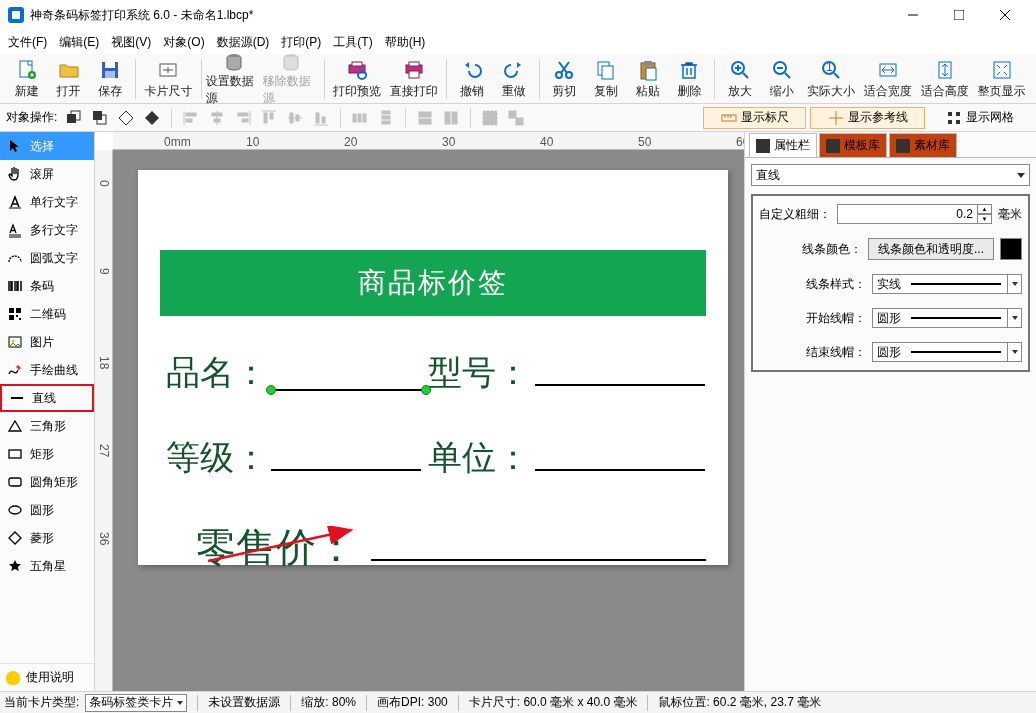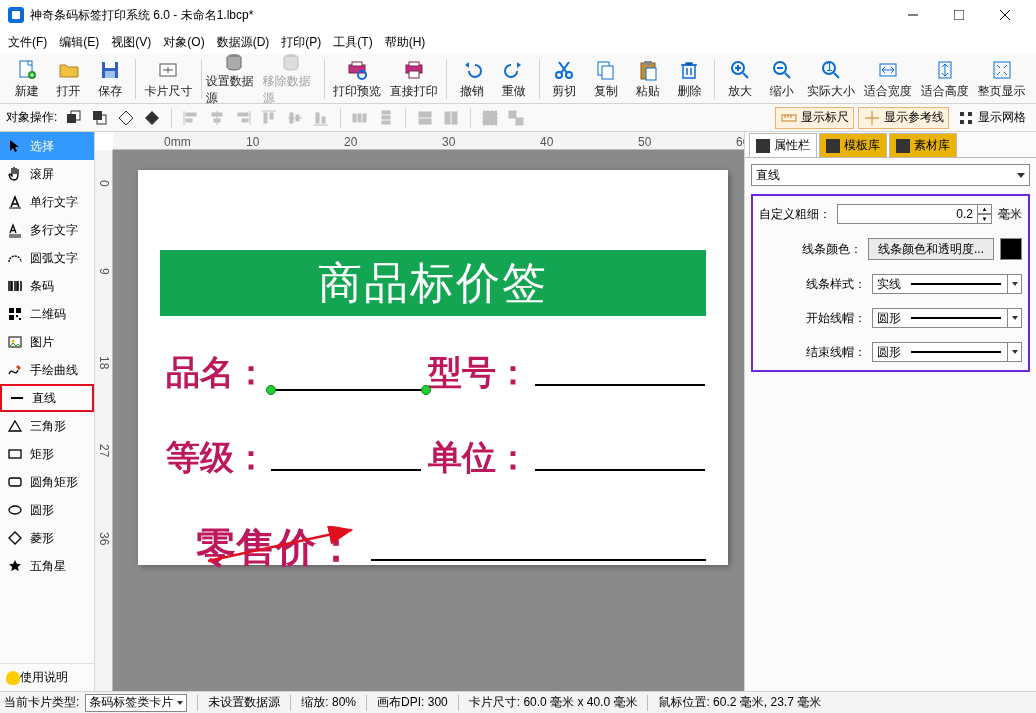--- a/index.html
+++ b/index.html
@@ -24,60 +24,60 @@
 .tbtn.disabled .tl{color:#a0a0a0;}
 .tsep{width:1px;height:40px;background:#d4d4d4;margin:0 4px;}
 
 .objbar{height:28px;display:flex;align-items:center;padding:0 6px;border-bottom:1px solid #d4d4d4;background:#f9f9f9;gap:4px;}
 .objbar .lbl{margin-right:2px;}
 .objbar .ic{width:22px;height:22px;display:flex;align-items:center;justify-content:center;}
 .objbar .ic svg{width:18px;height:18px;}
 .objbar .ic.d svg *{stroke:#c0c0c0!important;fill:#c0c0c0!important;}
 .objbar .osep{width:1px;height:20px;background:#d4d4d4;margin:0 4px;}
 .objbar .spacer{flex:1;}
-.viewtoggle{display:flex;align-items:center;height:22px;padding:0 4px;}
+.viewtoggle{display:flex;align-items:center;height:22px;padding:0 16px;}
 .viewtoggle.act{border:1px solid #f0b070;background:#fff3e0;}
 .viewtoggle .vi{width:18px;height:18px;display:flex;align-items:center;justify-content:center;margin-right:3px;}
 
 .main{display:flex;height:559px;}
 .toolbox{width:95px;border-right:1px solid #d4d4d4;background:#fbfbfb;display:flex;flex-direction:column;}
 .toolitem{height:28px;display:flex;align-items:center;padding:12px 6px;gap:6px;}
 .toolitem.sel{background:#3399ff;color:#fff;}
 .toolitem.hl{border:2px solid #e01020;}
 .toolitem .tii{width:18px;height:18px;display:flex;align-items:center;justify-content:center;}
 .toolitem .tii svg{width:16px;height:16px;}
 .toolbox .tspacer{flex:1;}
-.helpbtn{height:28px;display:flex;align-items:center;padding:0 6px;border-top:1px solid #e4e4e4;}
+.helpbtn{height:28px;display:flex;align-items:center;padding:0 6px;gap:6px;border-top:1px solid #e4e4e4;}
 .helpbtn .bulb{width:14px;height:14px;background:#ffcc00;border-radius:50% 50% 40% 40%;}
 
 .canvaswrap{flex:1;display:flex;flex-direction:column;position:relative;}
 .hruler{height:18px;background:#f4f4f4;border-bottom:1px solid #bbb;margin-left:18px;position:relative;font-size:9px;color:#555;overflow:hidden;}
 .hruler .tick{position:absolute;top:3px;}
 .canvasrow{flex:1;display:flex;}
 .vruler{width:18px;background:#f4f4f4;border-right:1px solid #bbb;position:relative;font-size:9px;color:#555;}
 .vruler .tick{position:absolute;left:2px;writing-mode:vertical-rl;}
 .canvas{flex:1;background:#8a8a8a;position:relative;overflow:hidden;}
 .page{position:absolute;left:25px;top:20px;width:590px;height:395px;background:#fff;box-shadow:2px 2px 6px rgba(0,0,0,.3);}
 .page .greenbar{position:absolute;left:22px;top:80px;width:546px;height:66px;background:#13a552;display:flex;align-items:center;justify-content:center;}
-.page .greenbar span{color:#fff;font-family:"SimSun",serif;font-size:44px;letter-spacing:2px;}
-.page .lbl{position:absolute;font-family:"SimSun",serif;font-size:34px;color:#be185d;font-weight:bold;}
+.page .greenbar span{color:#fff;font-family:"SimSun",serif;font-size:28px;letter-spacing:2px;}
+.page .lbl{position:absolute;font-family:"SimSun",serif;font-size:34px;color:#14532d;}
 .page .uline{position:absolute;height:2px;background:#000;}
 .page .seline{position:absolute;height:2px;background:#000;}
 .page .handle{position:absolute;width:10px;height:10px;border-radius:50%;background:#20d030;border:1px solid #0a8018;transform:translate(-50%,-50%);}
 .arrow{position:absolute;left:108px;top:394px;width:160px;height:40px;pointer-events:none;}
 
 .rightpanel{width:292px;border-left:1px solid #d4d4d4;background:#fbfbfb;display:flex;flex-direction:column;}
 .rtabs{height:26px;display:flex;align-items:flex-end;border-bottom:1px solid #bbb;padding:0 4px;gap:2px;}
 .rtab{height:24px;display:flex;align-items:center;padding:0 6px;gap:4px;border:1px solid #bbb;border-bottom:none;background:#fff;}
 .rtab .ri{width:14px;height:14px;background:#333;}
-.rtab.inac{background:#eab308;}
+.rtab.inac{background:#c2410c;}
 .rpanel{padding:6px;}
 .rselect{width:100%;height:22px;border:1px solid #888;background:#fff;padding:0 4px;display:flex;align-items:center;justify-content:space-between;}
 .rselect::after{content:"";border-left:4px solid transparent;border-right:4px solid transparent;border-top:5px solid #333;}
-.propbox{border:2px solid #6d28d9;margin-top:8px;padding:8px 6px;display:flex;flex-direction:column;gap:14px;}
+.propbox{border:2px solid #737373;margin-top:8px;padding:8px 6px;display:flex;flex-direction:column;gap:14px;}
 .prow{display:flex;align-items:center;gap:6px;}
 .prow.r{justify-content:flex-end;}
 .prow .pl{white-space:nowrap;}
 .numinput{flex:1;display:flex;align-items:center;height:20px;border-radius:9px;}
 .numinput .nv{flex:1;border:1px solid #888;height:20px;text-align:right;padding:0 4px;line-height:18px;background:#fff;}
 .numinput .nsp{width:14px;height:20px;display:flex;flex-direction:column;}
 .numinput .nsp span{flex:1;border:1px solid #888;border-left:none;display:flex;align-items:center;justify-content:center;font-size:6px;}
 .combo{flex:1;display:flex;align-items:center;height:20px;border:1px solid #888;background:#fff;}
 .combo .ct{padding:0 4px;white-space:nowrap;}
 .combo .cline{flex:1;height:2px;background:#000;margin:0 6px;}

